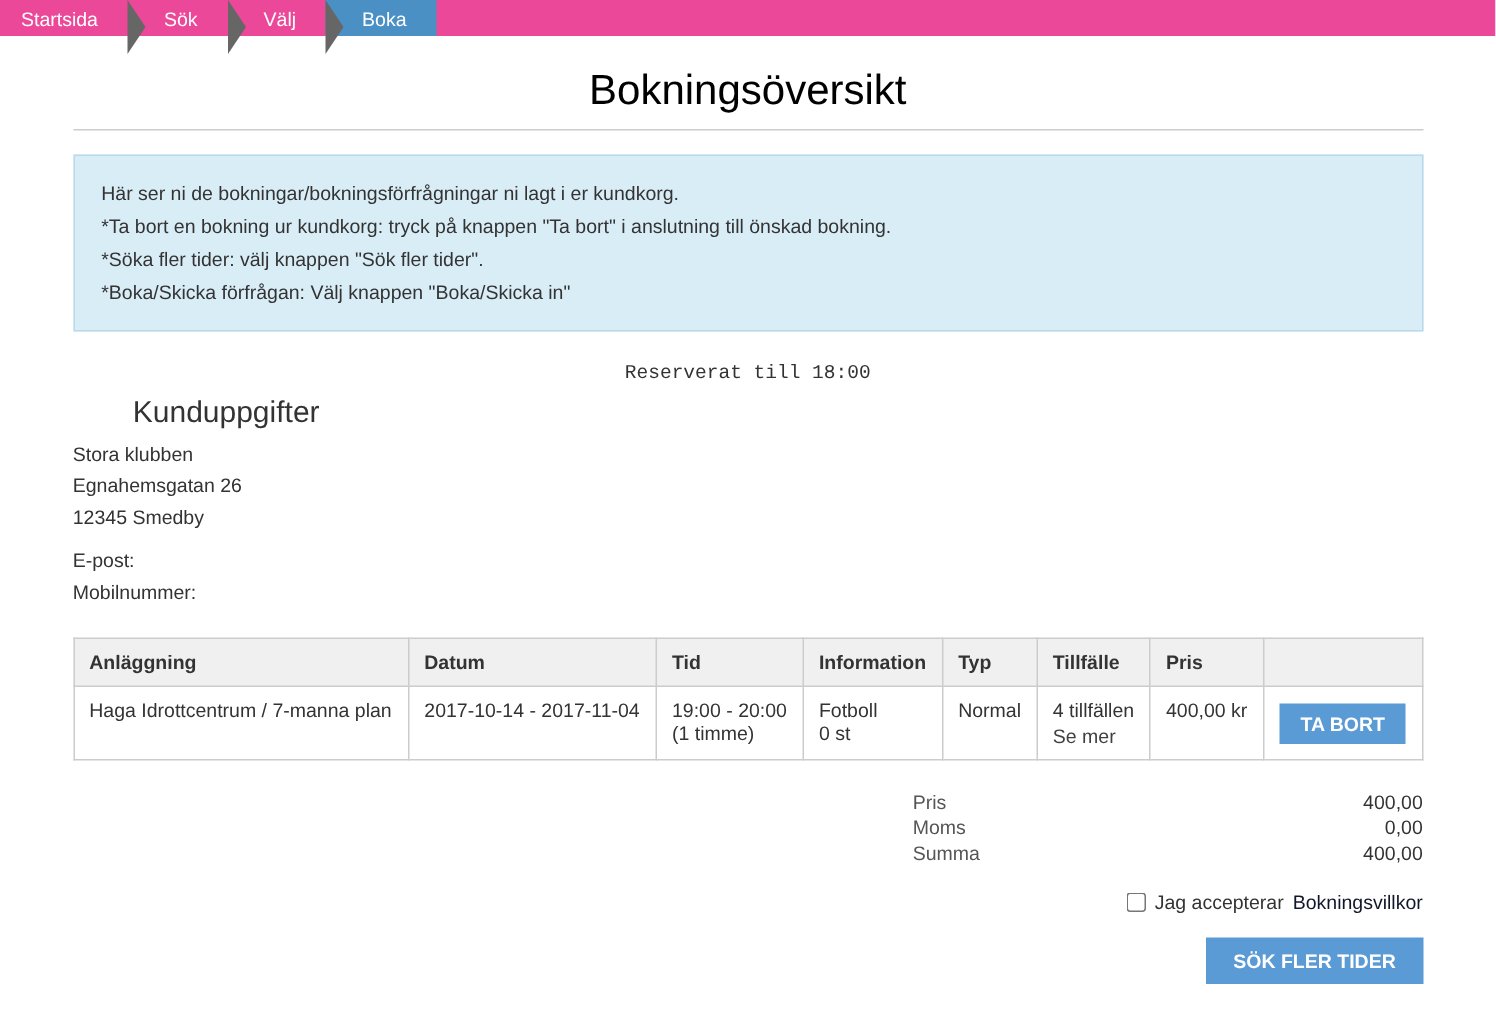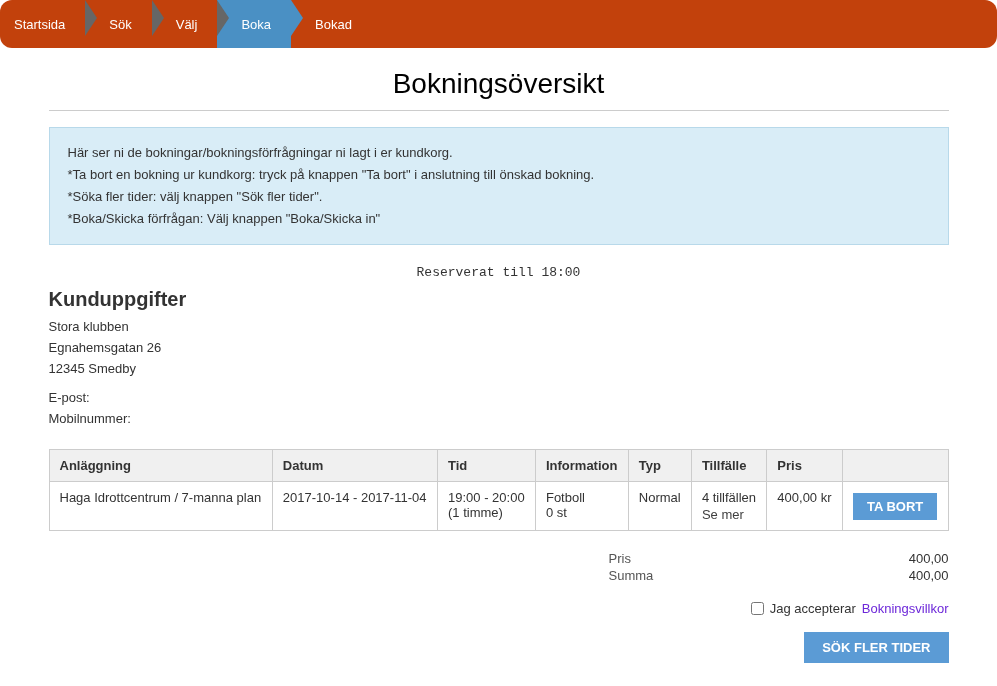--- a/index.html
+++ b/index.html
@@ -1,24 +1,23 @@
 <!DOCTYPE html>
 <html><head>
   <meta charset="utf-8">
   <style>
     * { box-sizing: border-box; margin: 0; padding: 0; }
     body { font-family: Arial, sans-serif; font-size: 13px; background: #fff; color: #333; }
 
     
     .breadcrumb {
       display: flex;
-      background: #c2410c;
-      height: 48px;
+      background: #ec4899;
+      height: 24px;
       align-items: center;
-      border-radius: 12px;
     }
     .breadcrumb-item {
       display: flex;
       align-items: center;
       height: 100%;
       padding: 0 20px 0 14px;
       color: #fff;
       font-size: 13px;
       position: relative;
       cursor: pointer;
@@ -89,22 +88,23 @@
       color: #333;
       font-family: Liberation Mono, monospace;
     }
 
     
     .customer-section {
       margin-bottom: 20px;
     }
     .customer-section h2 {
       font-size: 20px;
-      font-weight: bold;
+      font-weight: normal;
       margin-bottom: 6px;
+      margin-left: 40px;
     }
     .customer-section p {
       font-size: 13px;
       line-height: 1.6;
     }
     .customer-section .contact-line {
       margin-top: 8px;
       font-size: 13px;
     }
 
@@ -167,21 +167,21 @@
     
     .checkbox-row {
       display: flex;
       justify-content: flex-end;
       align-items: center;
       gap: 6px;
       margin-bottom: 16px;
       font-size: 13px;
     }
     .checkbox-row a {
-      color: #6d28d9;
+      color: #0f172a;
       text-decoration: none;
     }
     .checkbox-row input[type=checkbox] {
       cursor: pointer;
     }
 
     .btn-boka {
       background: #5b9bd5;
       color: #fff;
       border: none;
@@ -216,23 +216,20 @@
     <span>Startsida</span>
   </div>
   <div class="breadcrumb-item">
     <span>Sök</span>
   </div>
   <div class="breadcrumb-item">
     <span>Välj</span>
   </div>
   <div class="breadcrumb-item active">
     <span>Boka</span>
-  </div>
-  <div class="breadcrumb-item">
-    <span>Bokad</span>
   </div>
 </nav>
 
 <div class="main">
 
   <h1 class="page-title">Bokningsöversikt</h1>
   <hr class="divider">
 
   <div class="info-box">
     <div>Här ser ni de bokningar/bokningsförfrågningar ni lagt i er kundkorg.</div>
@@ -291,20 +288,24 @@
       </tr>
     </tbody>
   </table>
 
   <div class="summary-section">
     <div class="summary-row">
       <span class="summary-label">Pris</span>
       <span class="summary-value">400,00</span>
     </div>
     <div class="summary-row">
+      <span class="summary-label">Moms</span>
+      <span class="summary-value">0,00</span>
+    </div>
+    <div class="summary-row">
       <span class="summary-label">Summa</span>
       <span class="summary-value">400,00</span>
     </div>
   </div>
 
   <div class="checkbox-row">
     <input type="checkbox" style="">
     <span>Jag accepterar</span>
     <a href="#">Bokningsvillkor</a>
   </div>

